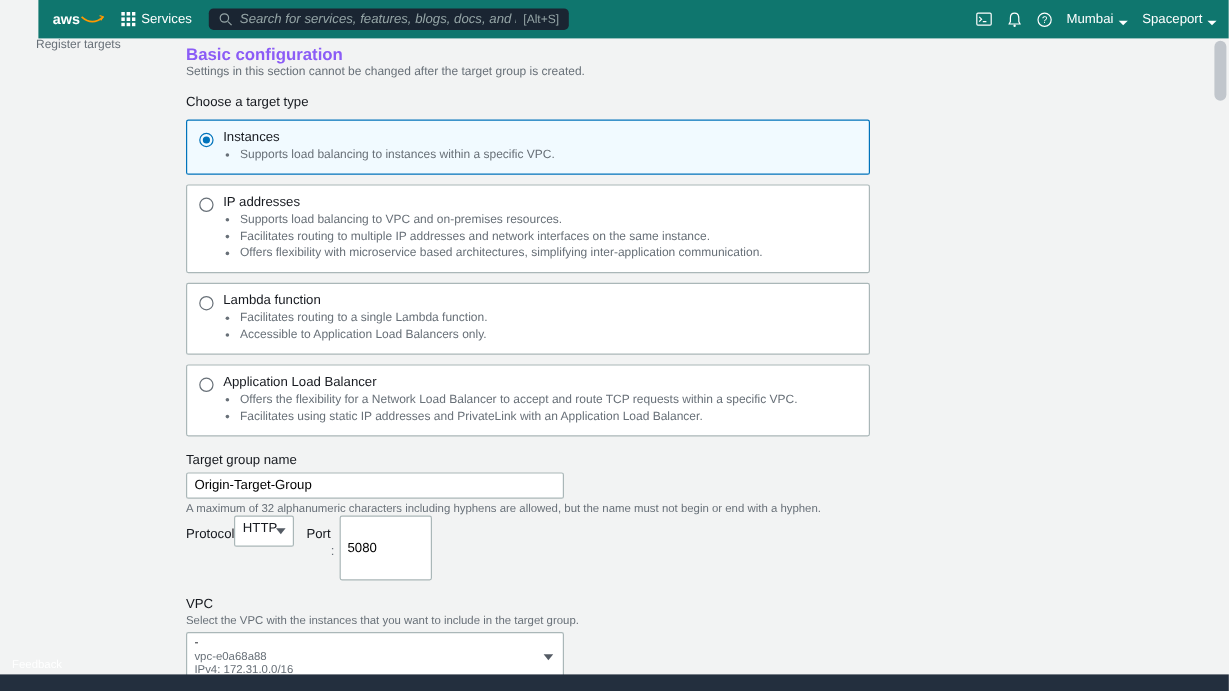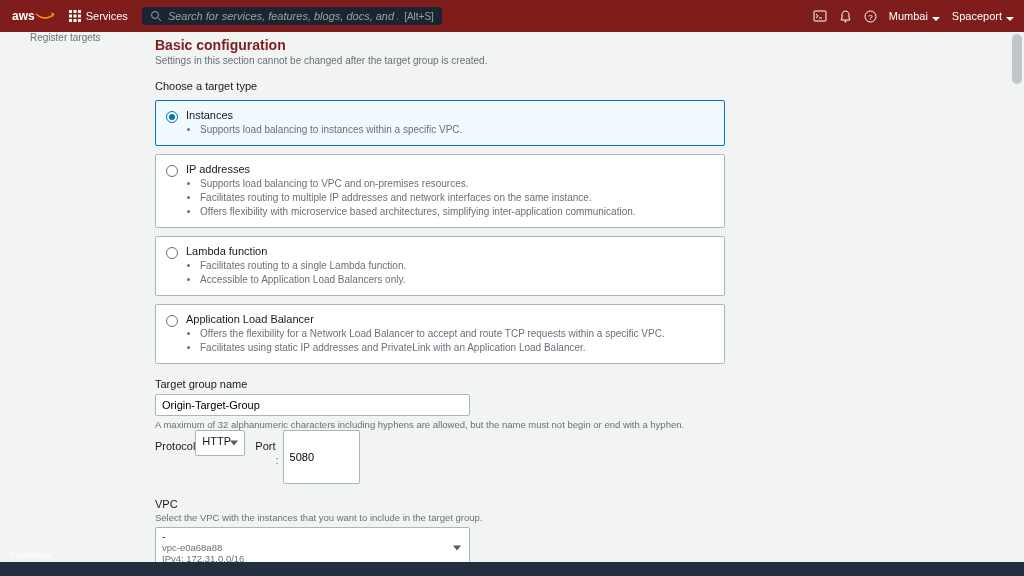--- a/index.html
+++ b/index.html
@@ -1,37 +1,37 @@
 <!DOCTYPE html>
 <html><head>
   <meta charset="utf-8">
   <style>
     * { margin: 0; padding: 0; box-sizing: border-box; }
     body { font-family: "Amazon Ember", Arial, sans-serif; font-size: 12px; background: #f2f3f3; color: #16191f; width: 1024px; height: 576px; overflow: hidden; position: relative; }
     
-    .top-nav { background: #7f1d1d; height: 32px; display: flex; align-items: center; padding: 0 10px; gap: 8px; }
+    .top-nav { background: #0f766e; height: 32px; display: flex; align-items: center; padding: 0 10px; gap: 8px; margin-left: 32px; }
     .aws-logo { display: flex; align-items: center; }
     .aws-text { color: #fff; font-size: 12px; font-weight: 600; margin-left: 2px; }
     .aws-smile { width: 20px; height: 12px; }
     .services-btn { display: flex; align-items: center; gap: 5px; color: #fff; font-size: 11px; cursor: pointer; padding: 0 6px; }
     .grid-icon { width: 12px; height: 12px; display: inline-block; }
     .grid-icon svg { width: 100%; height: 100%; }
     .search-box { flex: 1; max-width: 300px; background: #1a2532; border-radius: 4px; display: flex; align-items: center; padding: 3px 8px; gap: 6px; }
     .search-box input { background: transparent; border: none; color: #fff; font-size: 11px; font-style: italic; flex: 1; outline: none; }
     .search-box input::placeholder { color: #95a5a6; }
     .search-hint { color: #95a5a6; font-size: 10px; }
     .nav-right { margin-left: auto; display: flex; align-items: center; gap: 12px; color: #fff; font-size: 11px; }
     .nav-icon { cursor: pointer; display: flex; align-items: center; }
     .nav-region, .nav-account { cursor: pointer; display: flex; align-items: flex-end; gap: 4px; }
     
     .page-scroll { position: absolute; top: 32px; bottom: 14px; left: 0; right: 0; overflow-y: auto; }
     .sidebar-frag { position: absolute; left: 30px; top: 0; color: #687078; font-size: 10px; }
     .main-content { margin-left: 140px; width: 600px; padding: 5px 15px 20px 15px; }
     
-    .section-title { font-size: 14px; font-weight: 700; color: #7f1d1d; }
+    .section-title { font-size: 14px; font-weight: 700; color: #8b5cf6; }
     .section-desc { font-size: 10px; color: #687078; margin-top: 2px; }
     .field-label { font-size: 11px; font-weight: 400; color: #16191f; margin-top: 14px; margin-bottom: 4px; }
     
     .radio-card { border: 1px solid #aab7b8; border-radius: 2px; padding: 8px 10px; margin-top: 8px; display: flex; gap: 8px; cursor: pointer; background: #fff; }
     .radio-card.selected { border: 1px solid #0073bb; background: #f1faff; }
     .radio-outer { width: 12px; height: 12px; border: 1px solid #687078; border-radius: 50%; margin-top: 2px; flex-shrink: 0; display: flex; align-items: center; justify-content: center; }
     .radio-card.selected .radio-outer { border-color: #0073bb; }
     .radio-inner { width: 6px; height: 6px; background: #0073bb; border-radius: 50%; display: none; }
     .radio-card.selected .radio-inner { display: block; }
     .radio-body { flex: 1; }

